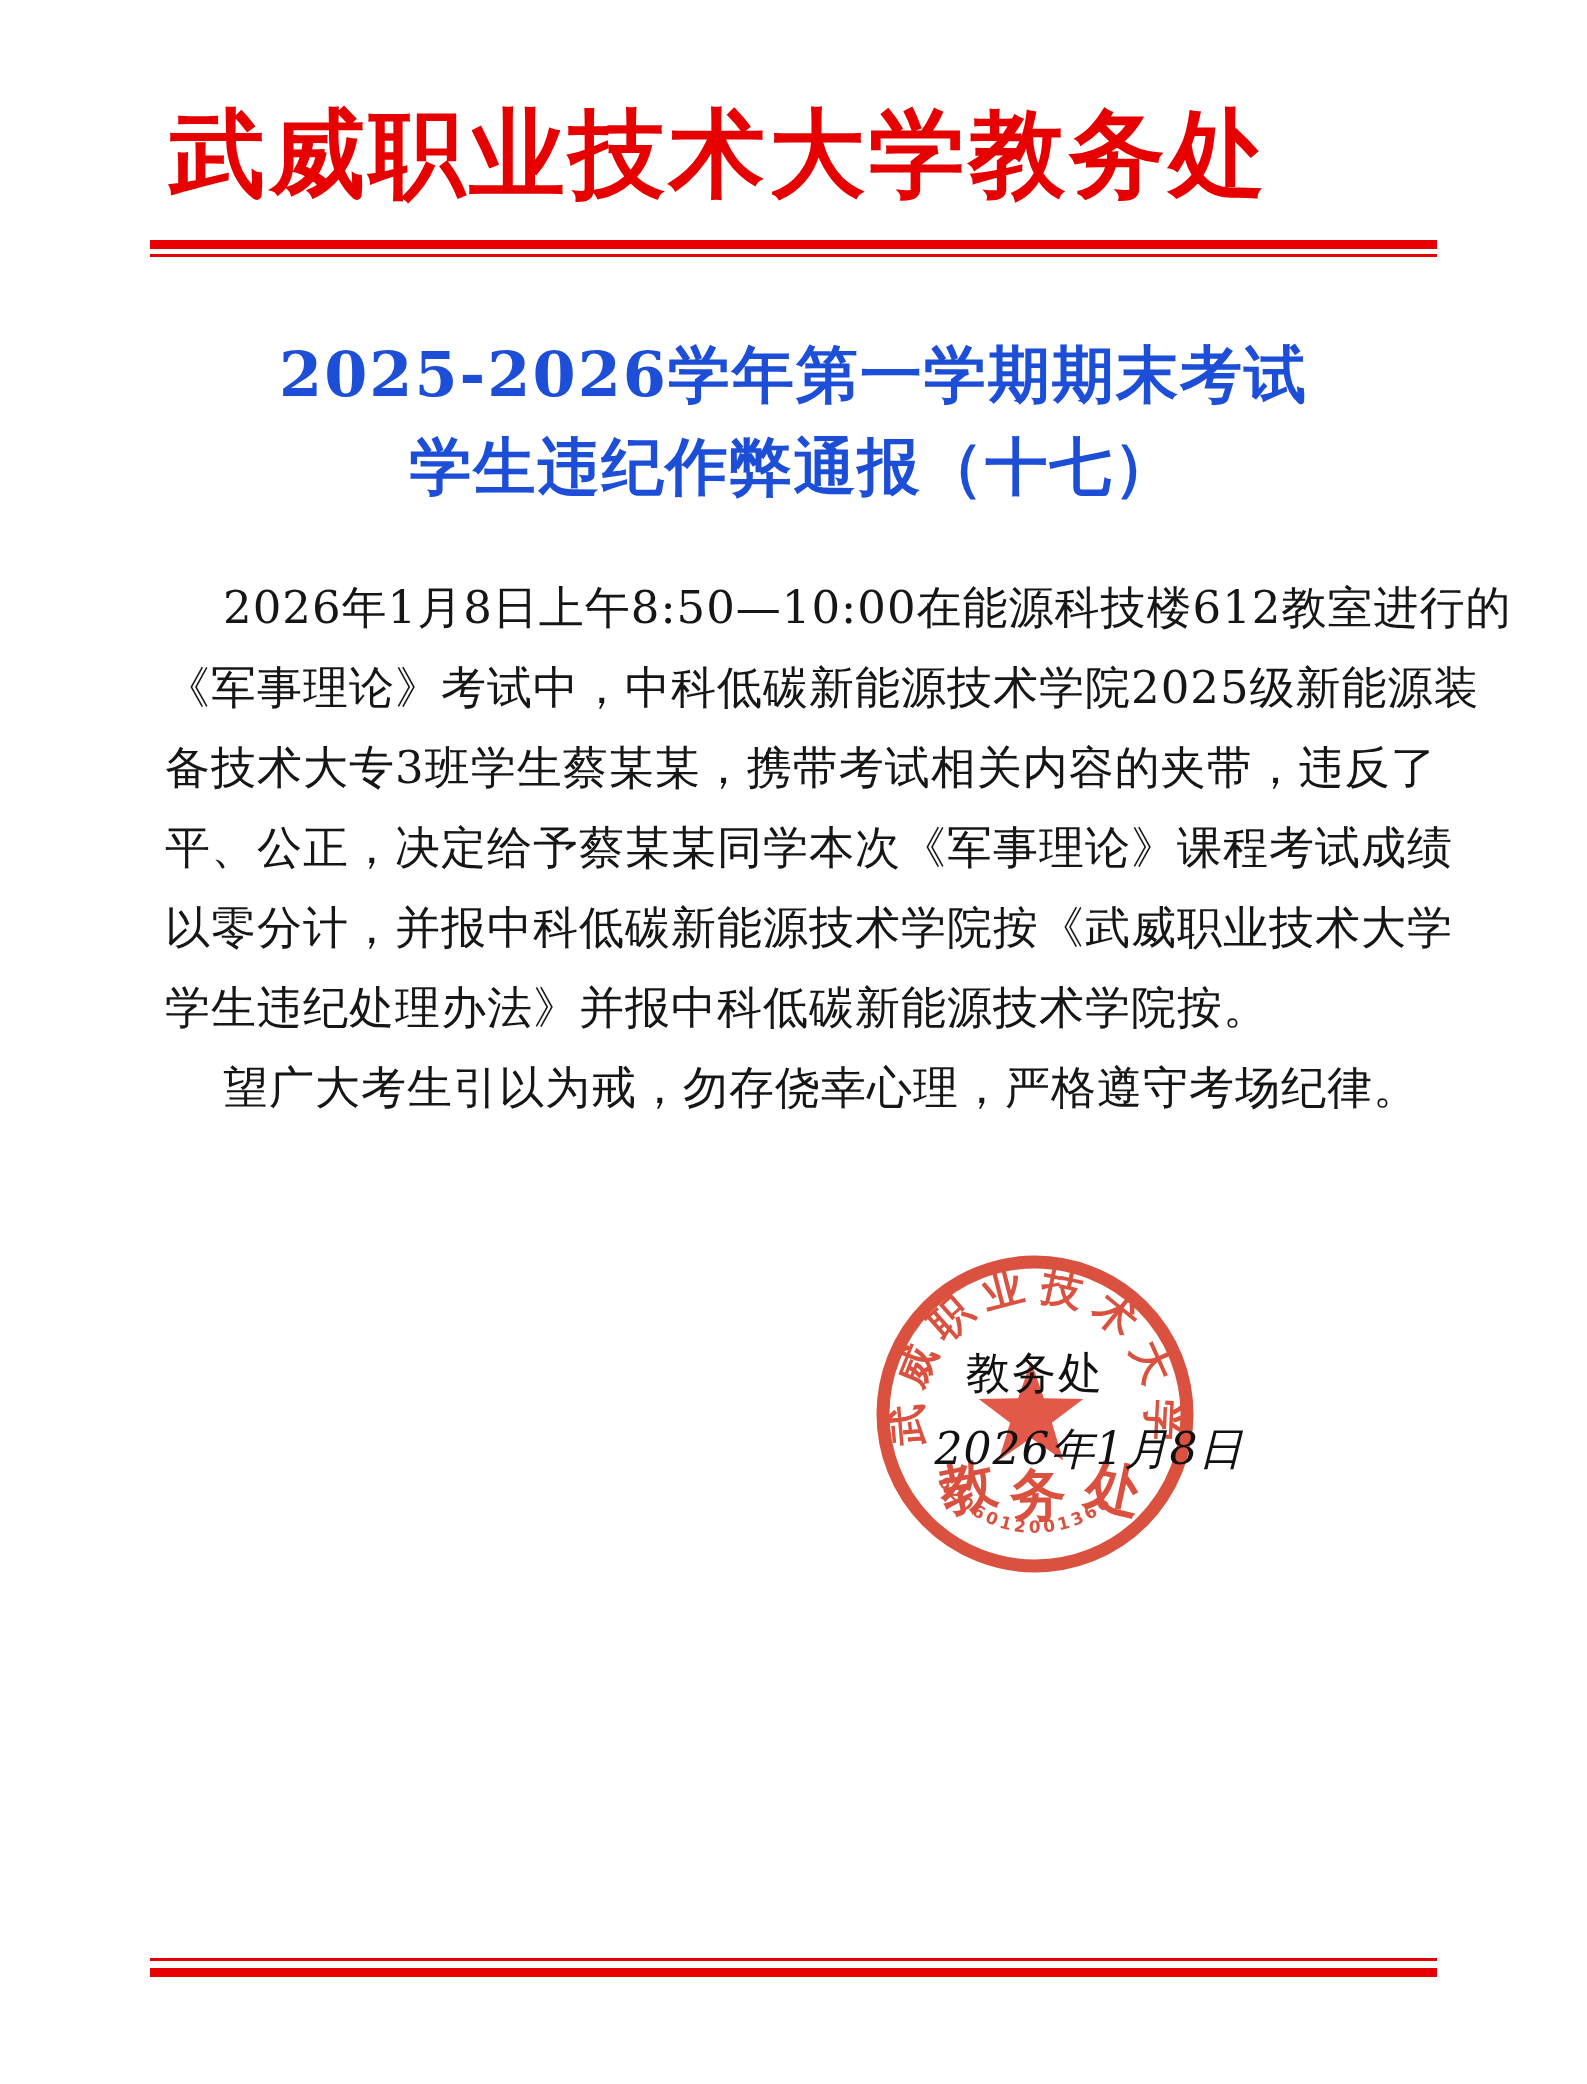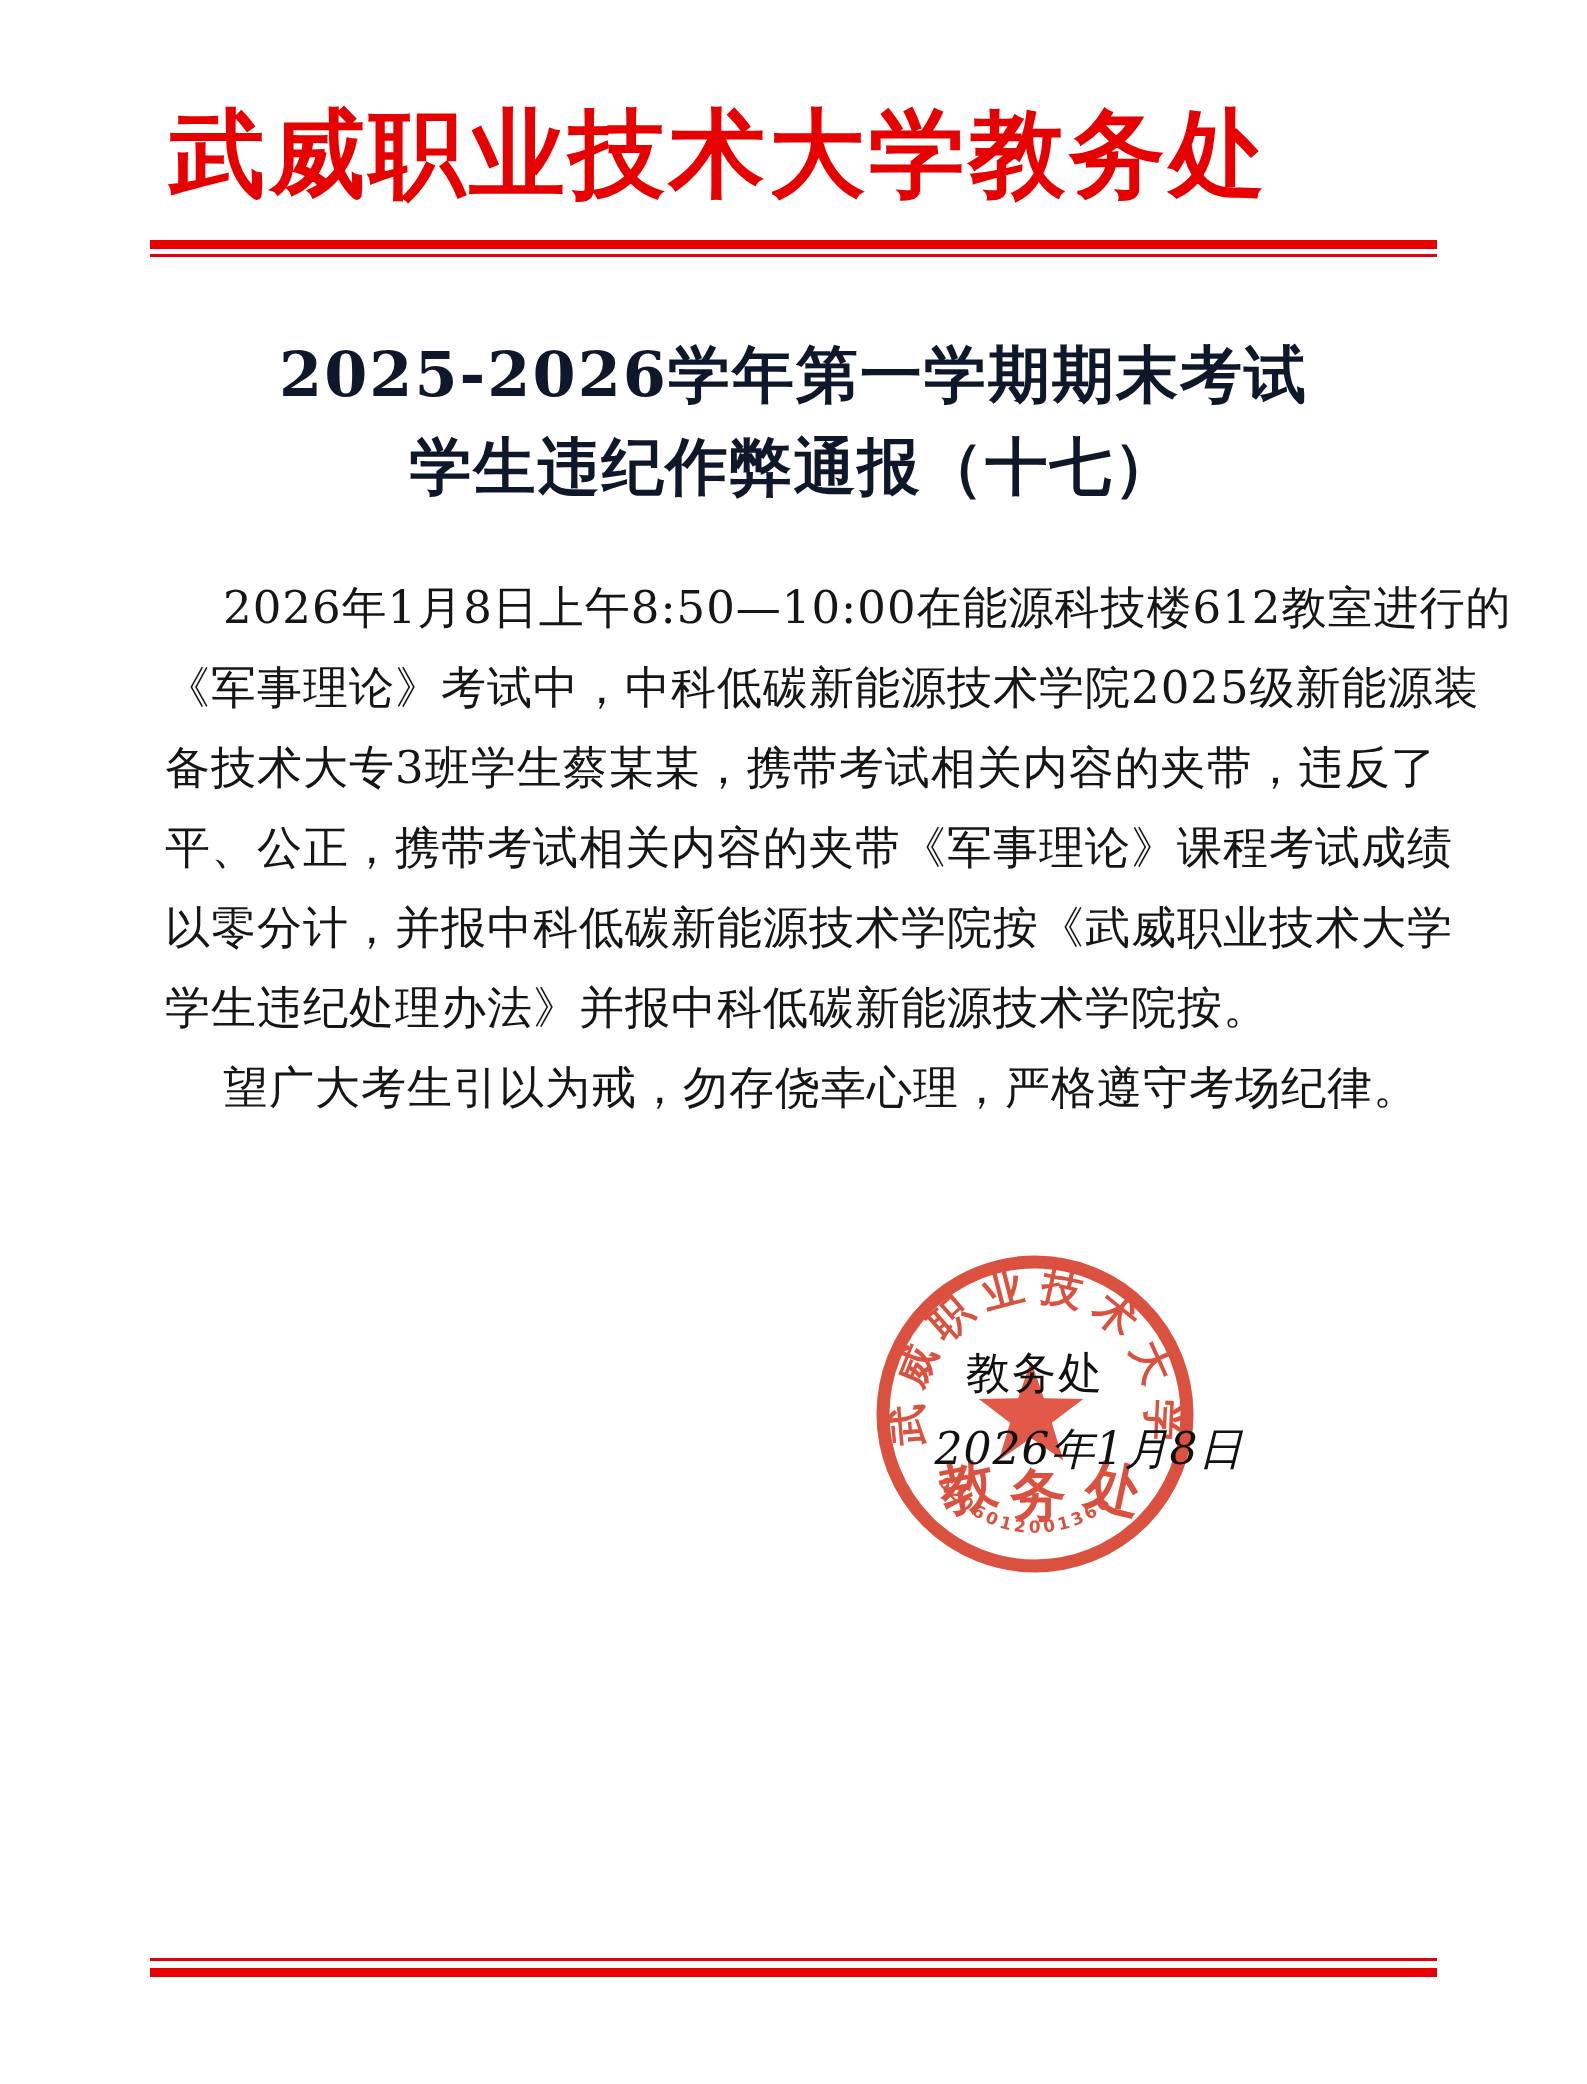--- a/index.html
+++ b/index.html
@@ -13,21 +13,21 @@
   .header-title{
     left:0;width:1438px;top:84px;text-align:center;
     font-size:96px;font-weight:bold;letter-spacing:4px;
     line-height:140px;
   }
   .rule{left:150px;width:1287px;}
   .rule-thick{height:9px;}
   .rule-thin{height:3px;}
   
   .doc-title{
-    left:0;width:1587px;text-align:center;color:#0f172a;
+    left:0;width:1587px;text-align:center;color:#1d4ed8;
     font-size:62px;font-weight:bold;line-height:78px;letter-spacing:2px;
   }
   
   .body-block{left:165px;width:1260px;top:568px;color:#161616;}
   .body-line{
     height:80px;line-height:80px;font-size:45px;white-space:nowrap;
     letter-spacing:1px;
   }
   .indent{text-indent:58px;}
   
@@ -46,21 +46,21 @@
 <div class="abs rule rule-thick" style="top:240px;background:#e60000;"></div>
 <div class="abs rule rule-thin" style="top:254px;background:#e60000;"></div>
 
 <div class="abs doc-title" style="top:336px;">2025-2026学年第一学期期末考试</div>
 <div class="abs doc-title" style="top:428px;">学生违纪作弊通报（十七）</div>
 
 <div class="abs body-block">
   <div class="body-line indent">2026年1月8日上午8:50—10:00在能源科技楼612教室进行的</div>
   <div class="body-line">《军事理论》考试中，中科低碳新能源技术学院2025级新能源装</div>
   <div class="body-line">备技术大专3班学生蔡某某，携带考试相关内容的夹带，违反了</div>
-  <div class="body-line">平、公正，携带考试相关内容的夹带《军事理论》课程考试成绩</div>
+  <div class="body-line">平、公正，决定给予蔡某某同学本次《军事理论》课程考试成绩</div>
   <div class="body-line">以零分计，并报中科低碳新能源技术学院按《武威职业技术大学</div>
   <div class="body-line">学生违纪处理办法》并报中科低碳新能源技术学院按。</div>
   <div class="body-line indent">望广大考生引以为戒，勿存侥幸心理，严格遵守考场纪律。</div>
 </div>
 
 <div class="abs seal-wrap">
   <svg width="340" height="340" viewBox="0 0 340 340">
     <g opacity="0.88">
 
       <circle cx="170" cy="170" r="152" fill="none" stroke="#d63a26" stroke-width="13"></circle>

